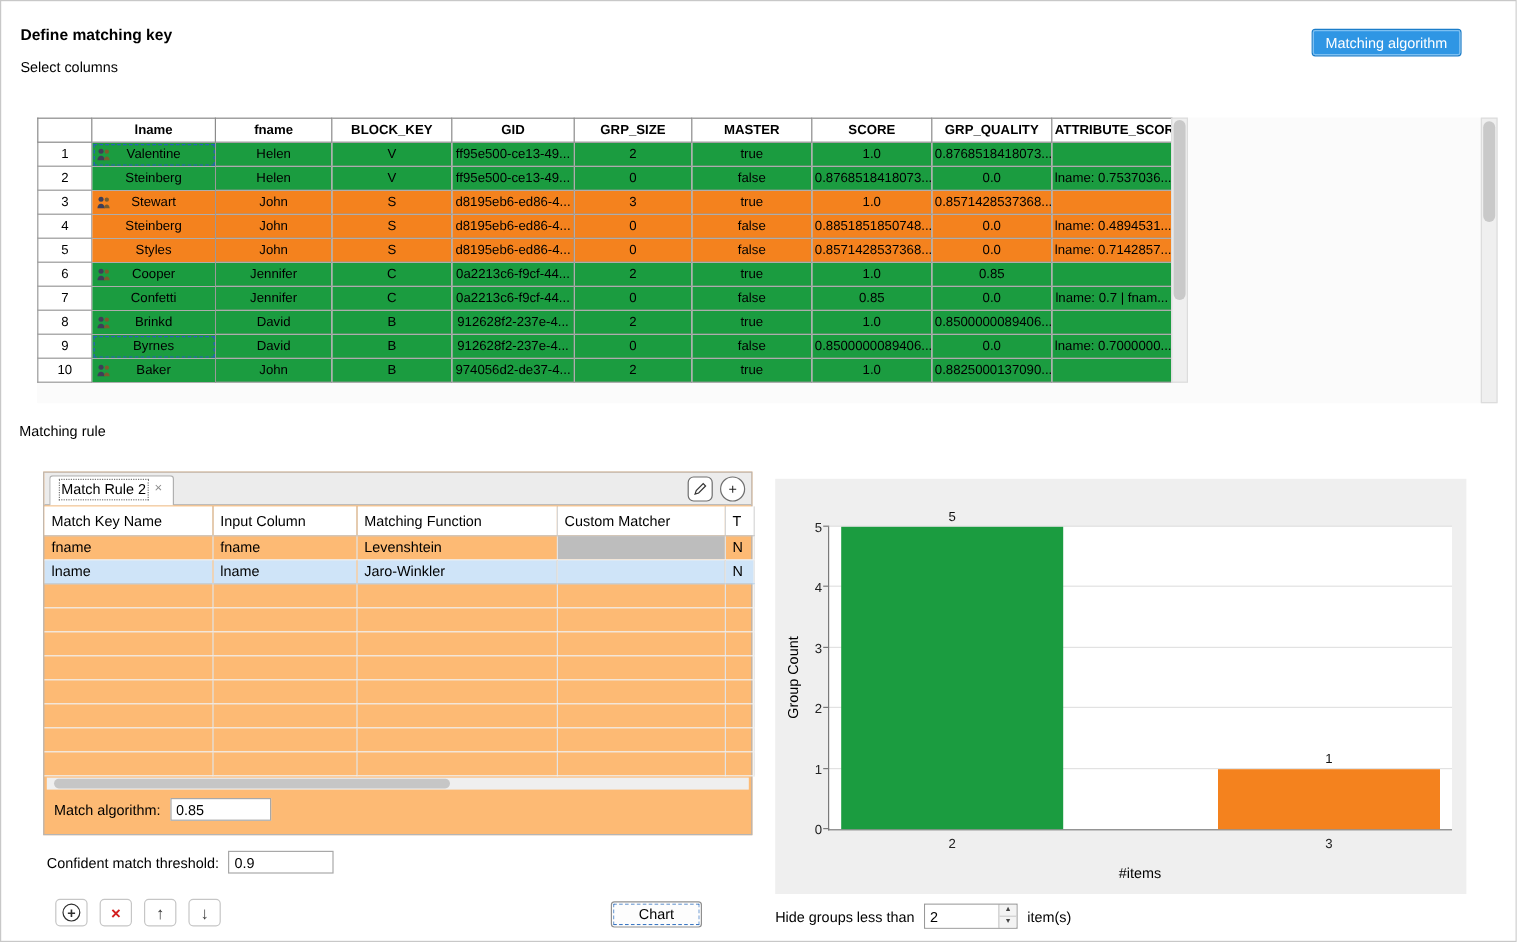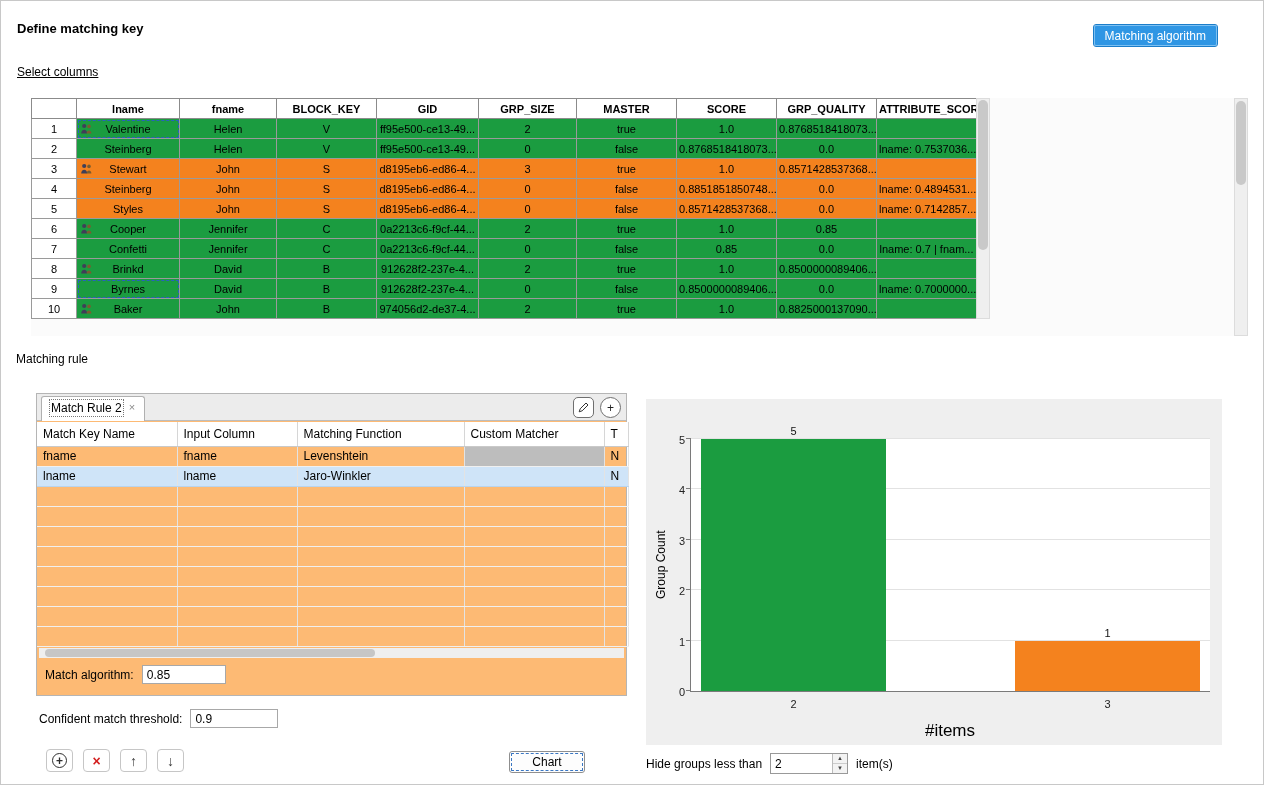--- a/index.html
+++ b/index.html
@@ -6,21 +6,21 @@
   html,body { background:#ffffff; }
   body { font-family:"Liberation Sans", sans-serif; color:#000; }
   .app { position:relative; width:1264px; height:785px; background:#fff; border:1px solid #c8c8c8; overflow:hidden; }
 
   .page-title { position:absolute; left:16px; top:20px; font-size:13px; font-weight:bold; }
   .match-algo-btn { position:absolute; right:46px; top:24px; height:21px; padding:0 10px;
     background:var(--accent,#2f96e4); color:#fff; font-size:12px; border:1px solid #7cc0f2; outline:1px solid #1b7dc9;
     border-radius:2px; font-family:inherit; cursor:pointer; }
 
   .section-label { position:absolute; font-size:12px; }
-  .lbl-select-cols { left:16px; top:64px;text-decoration:underline; }
+  .lbl-select-cols { left:16px; top:48px; }
   .lbl-matching-rule { left:15px; top:351px; }
 
   
   .table-panel { position:absolute; left:30px; top:97px; width:1217px; height:238px; background:#fbfbfb; }
   table.records { border-collapse:collapse; table-layout:fixed; width:945px; background:#fff; }
   table.records th, table.records td { border:1px solid #9a9a9a; height:20px; padding:0 2px;
     font-size:11px; text-align:center; overflow:hidden; white-space:nowrap; }
   table.records th { font-weight:bold; background:#fff; border-color:#8b8b8b; }
   td.numcol, th.numcol { background:#fff; }
   .c-green { background:var(--green,#1b9c40); }
@@ -79,21 +79,21 @@
   .chart-panel { position:absolute; left:645px; top:398px; width:576px; height:346px; background:#efefef; }
   .chart-title { position:absolute; left:0; right:0; top:8px; text-align:center; font-size:12px; font-weight:bold; }
   .plot { position:absolute; left:44px; top:40px; width:520px; height:253px; background:#fff;
     border-left:1px solid #7a7a7a; border-bottom:1px solid #7a7a7a; }
   .gridline { position:absolute; left:0; right:0; height:1px; background:#e2e2e2; }
   .ytick-mark { position:absolute; left:-5px; width:5px; height:1px; background:#7a7a7a; }
   .ytick-label { position:absolute; left:-24px; width:18px; text-align:right; font-size:11px; color:#222; }
   .bar { position:absolute; bottom:0; }
   .bar-label { position:absolute; bottom:100%; left:0; right:0; text-align:center; font-size:11px; padding-bottom:2px; color:#111; }
   .xtick-label { position:absolute; top:calc(100% + 7px); transform:translateX(-50%); font-size:11px; color:#222; }
-  .xlabel { position:absolute; left:44px; width:520px; top:322px; text-align:center; font-size:17px; }
+  .xlabel { position:absolute; left:44px; width:520px; top:322px; text-align:center; font-size:12px; }
   .ylabel { position:absolute; left:8px; top:76px; height:180px; writing-mode:vertical-rl; transform:rotate(180deg);
     text-align:center; font-size:12px; }
 
   .hide-groups-row { position:absolute; left:645px; top:752px; display:flex; align-items:center; gap:8px; font-size:12px; }
   .spinner { position:relative; width:78px; height:21px; border:1px solid #999; background:#fff; }
   .spinner input { position:absolute; left:0; top:0; width:61px; height:19px; border:none; font-size:12px;
     padding:0 4px; font-family:inherit; outline:none; }
   .spin-btns { position:absolute; right:0; top:0; width:15px; height:19px; display:flex; flex-direction:column; border-left:1px solid #bbb; }
   .spin-btns div { flex:1; background:#f3f3f3; font-size:6px; line-height:9px; text-align:center; color:#444; cursor:pointer; }
   .spin-btns div + div { border-top:1px solid #ccc; }

